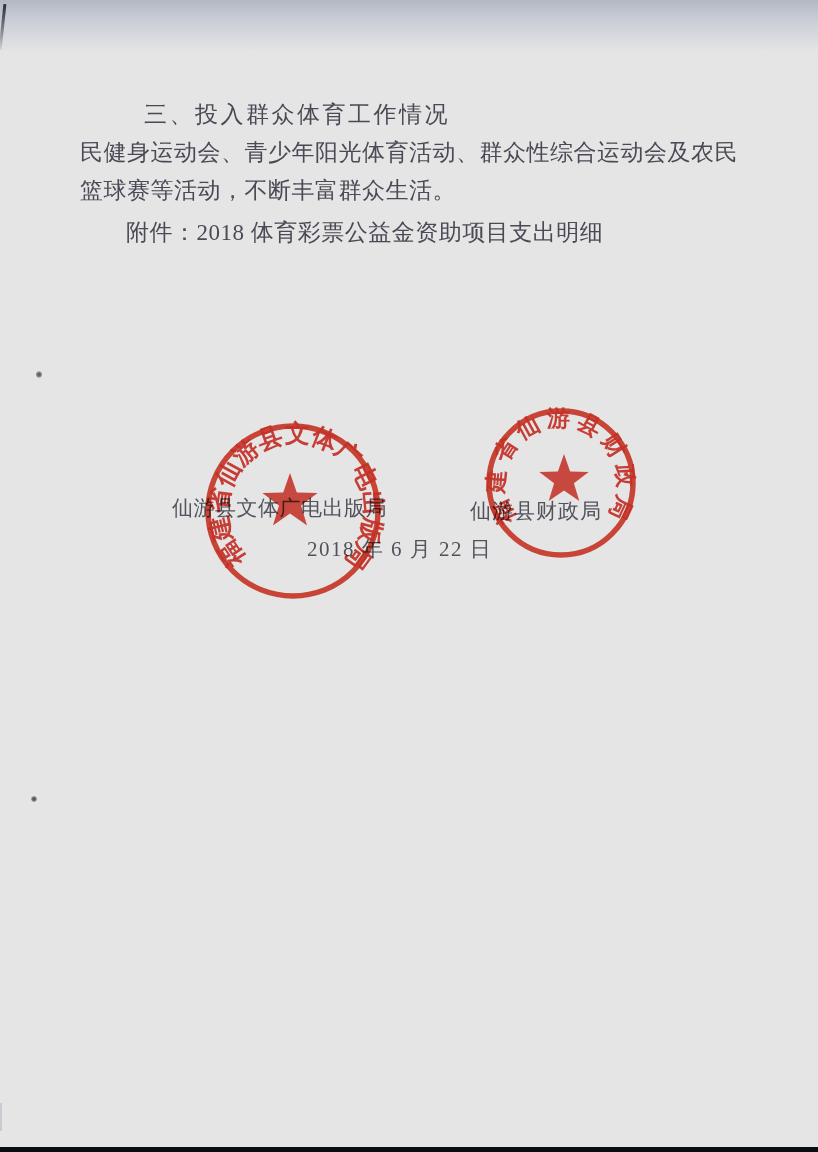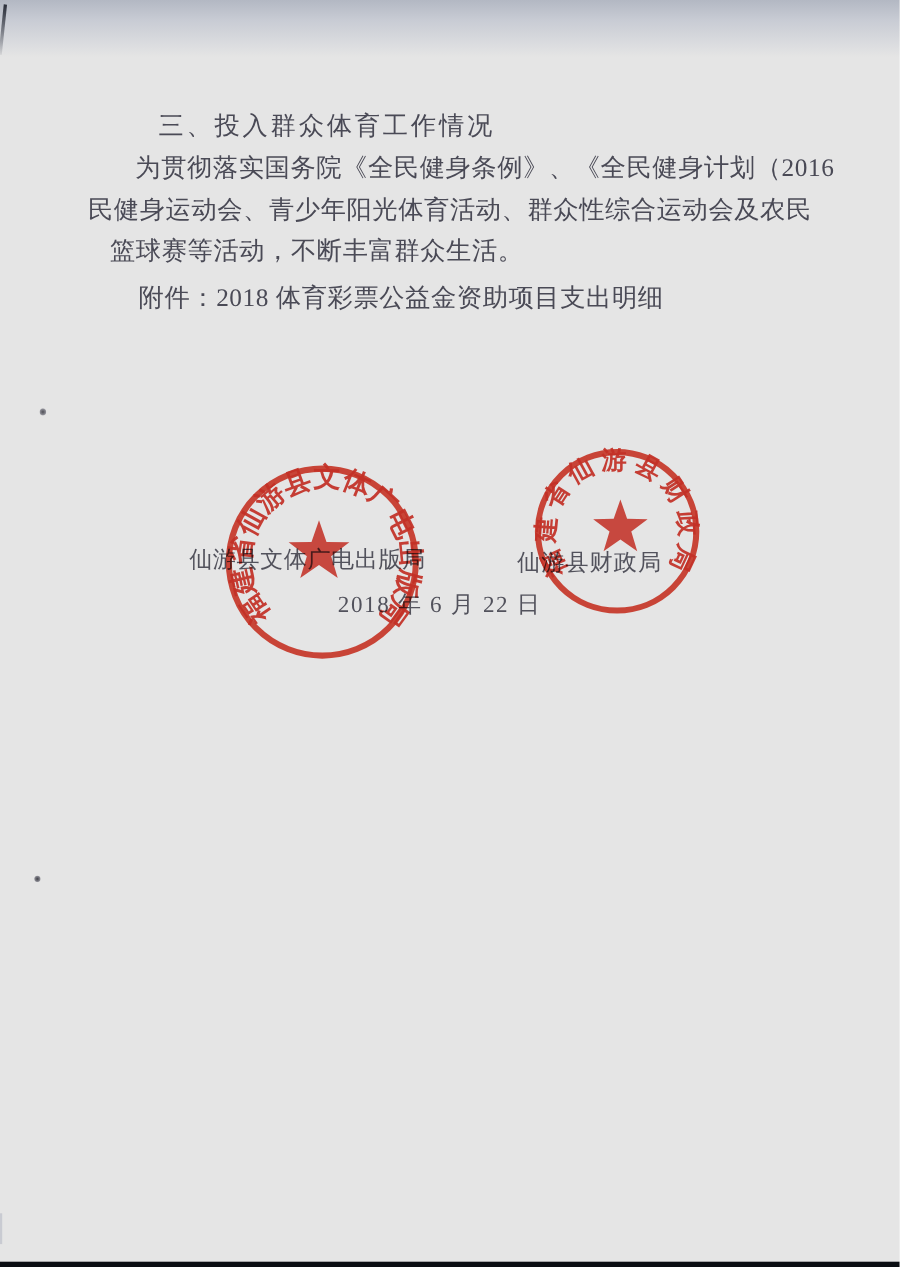--- a/index.html
+++ b/index.html
@@ -76,21 +76,20 @@
   .doc-line {
     line-height: 37.6px;
     text-align: justify;
     text-align-last: justify;
     white-space: nowrap;
   }
   .doc-line.first { text-indent: 0; padding-left: 43px; }
   .doc-line.last {
     text-align: left;
     text-align-last: left;
-    margin-left: 20px;
   }
   .doc-attachment {
     line-height: 37.6px;
     margin-top: 5px;
     padding-left: 46px;
     white-space: nowrap;
   }
 
   
   .sig {
@@ -119,21 +118,20 @@
 
   <div class="scan-shadow-top"></div>
   <div class="scan-mark-topleft"></div>
   <div class="speck speck-1"></div>
   <div class="speck speck-2"></div>
   <div class="scan-sliver-left"></div>
   <div class="scan-edge-bottom"></div>
 
   <div class="doc-body">
     <div class="doc-heading">三、投入群众体育工作情况</div>
-    <div class="doc-line first">为贯彻落实国务院《全民健身条例》、《全民健身计划（2016</div>
     <div class="doc-line">民健身运动会、青少年阳光体育活动、群众性综合运动会及农民</div>
     <div class="doc-line last">篮球赛等活动，不断丰富群众生活。</div>
     <div class="doc-attachment">附件：2018 体育彩票公益金资助项目支出明细</div>
   </div>
 
   <div class="sig sig-left">仙游县文体广电出版局</div>
   <div class="sig sig-right">仙游县财政局</div>
   <div class="sig sig-date">2018 年 6 月 22 日</div>
 
   <div class="seal seal-left">

